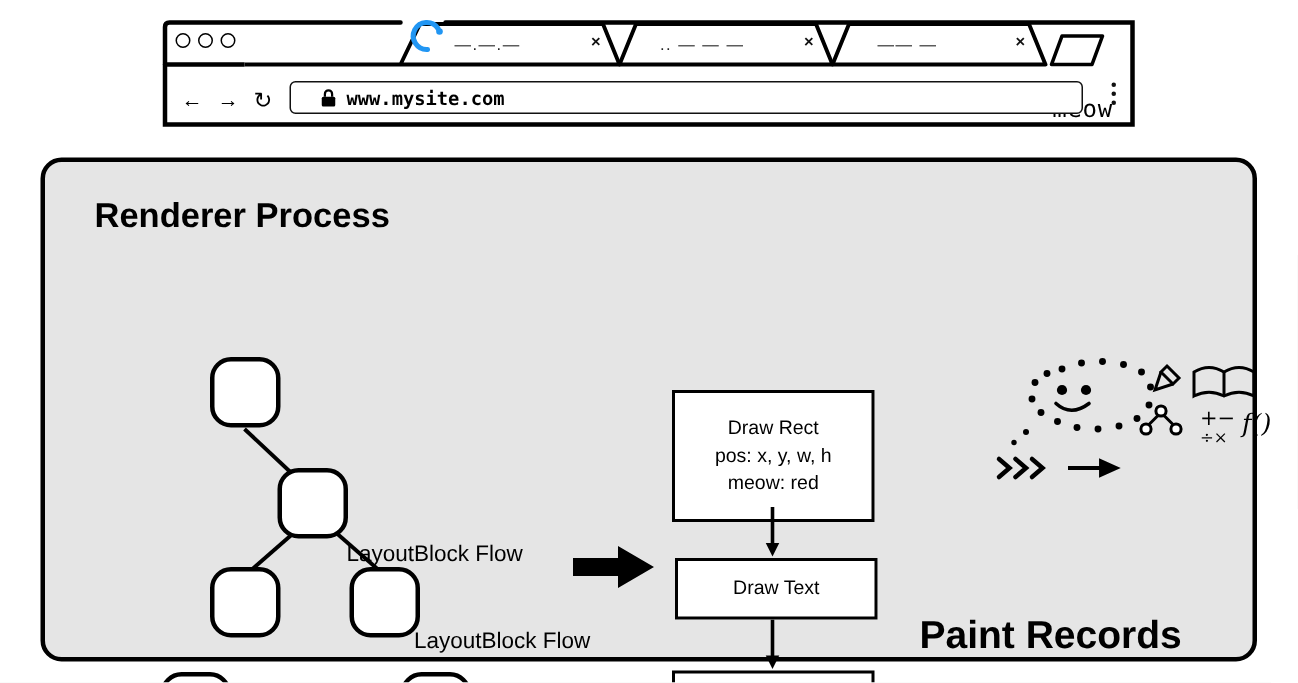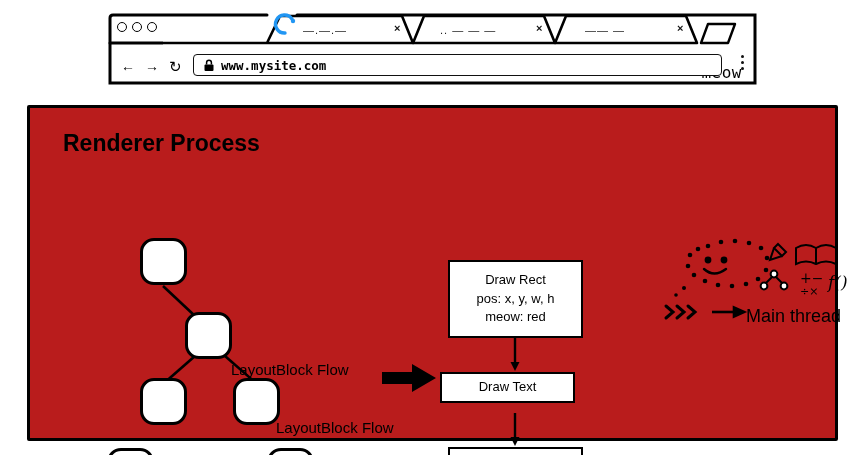--- a/index.html
+++ b/index.html
@@ -100,21 +100,21 @@
     left: 86px;
     top: 8px;
     width: 529px;
     height: 22px;
     border: 1.6px solid #111;
     border-radius: 4px;
     box-sizing: border-box;
     background: #fff;
     display: flex;
     align-items: center;
-    padding-left: 9px;
+    padding-left: 19px;
   }
   #lock-icon {
     width: 12px;
     height: 13px;
     margin-right: 6px;
     flex: none;
   }
   #url-text {
     font-family: "DejaVu Sans Mono", monospace;
     font-size: 12.5px;
@@ -140,23 +140,23 @@
   }
 
   
   #renderer {
     position: absolute;
     left: 27px;
     top: 105px;
     width: 811px;
     height: 336px;
     border: 3.5px solid #000;
-    border-radius: 2px;
+    border-radius: 14px;
     box-sizing: border-box;
-    background: #b91c1c;
+    background: #e5e5e5;
   }
   #renderer-title {
     position: absolute;
     left: 33px;
     top: 22px;
     font-size: 23px;
     font-weight: bold;
     letter-spacing: 0px;
   }
 
@@ -199,22 +199,22 @@
     box-sizing: border-box;
     background: #fff;
     display: flex;
     flex-direction: column;
     align-items: center;
     justify-content: center;
     font-size: 13px;
     line-height: 1.45;
   }
   .paint-box .ln { white-space: nowrap; }
-  #paint-1 { left: 418px; top: 152px; width: 135px; height: 78px; }
-  #paint-2 { left: 410px; top: 264px; width: 135px; height: 31px; }
+  #paint-1 { left: 418px; top: 152px; width: 135px; height: 88px; }
+  #paint-2 { left: 420px; top: 264px; width: 135px; height: 41px; }
   #paint-3 { left: 418px; top: 339px; width: 135px; height: 78px; }
   .connector {
     position: absolute;
     left: 478px;
     width: 14px;
   }
   #conn-1 { top: 230px; height: 34px; }
   #conn-2 { top: 305px; height: 34px; }
 
   #paint-records-label {
@@ -356,20 +356,21 @@
       <line x1="7" y1="0" x2="7" y2="25" stroke="#000" stroke-width="2.4"></line>
       <path d="M7,33 L2.5,24 L11.5,24 Z" fill="#000"></path>
     </svg>
 
     <div class="paint-box" id="paint-3">
       
       
       
     </div>
 
+    <div id="paint-records-label">Paint Records</div>
 
     <svg id="main-thread" viewBox="0 0 215 100">
 
       <g fill="#000">
         <circle cx="48" cy="8" r="2.3"></circle>
           <circle cx="61" cy="4" r="2.3"></circle>
           <circle cx="75" cy="3" r="2.3"></circle>
         <circle cx="89" cy="5" r="2.3"></circle>
           <circle cx="101" cy="10" r="2.3"></circle>
           <circle cx="107" cy="20" r="2.3"></circle>
@@ -421,16 +422,15 @@
         <path d="M17,68 L24,74 L17,80"></path>
         <path d="M28,68 L35,74 L28,80"></path>
       </g>
 
       <g stroke="#000" stroke-width="2.6" fill="#000">
         <line x1="52" y1="74" x2="76" y2="74"></line>
         <path d="M84,74 L74,69.5 L74,78.5 Z"></path>
       </g>
     </svg>
 
-    <div id="main-thread-label">Main thread</div>
   </div>
 
 </div>
 
 </body></html>

